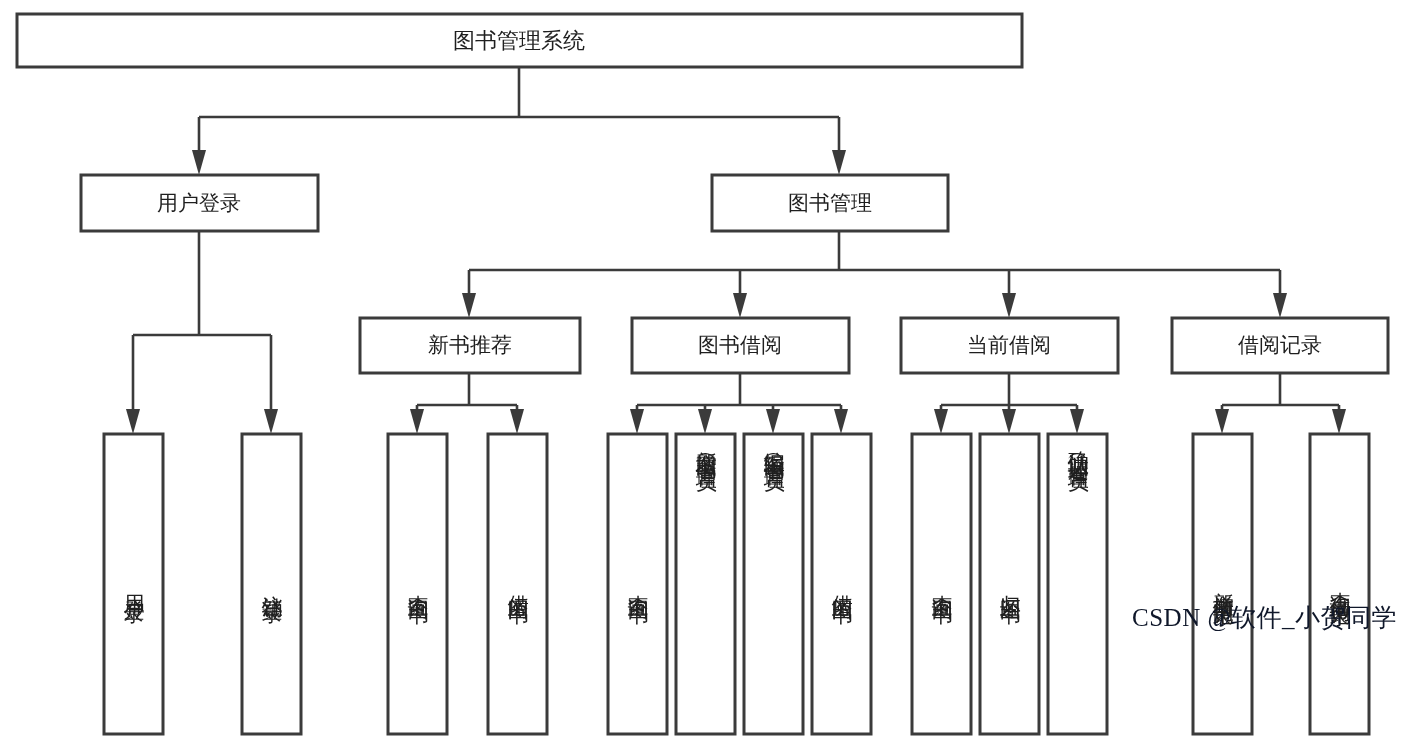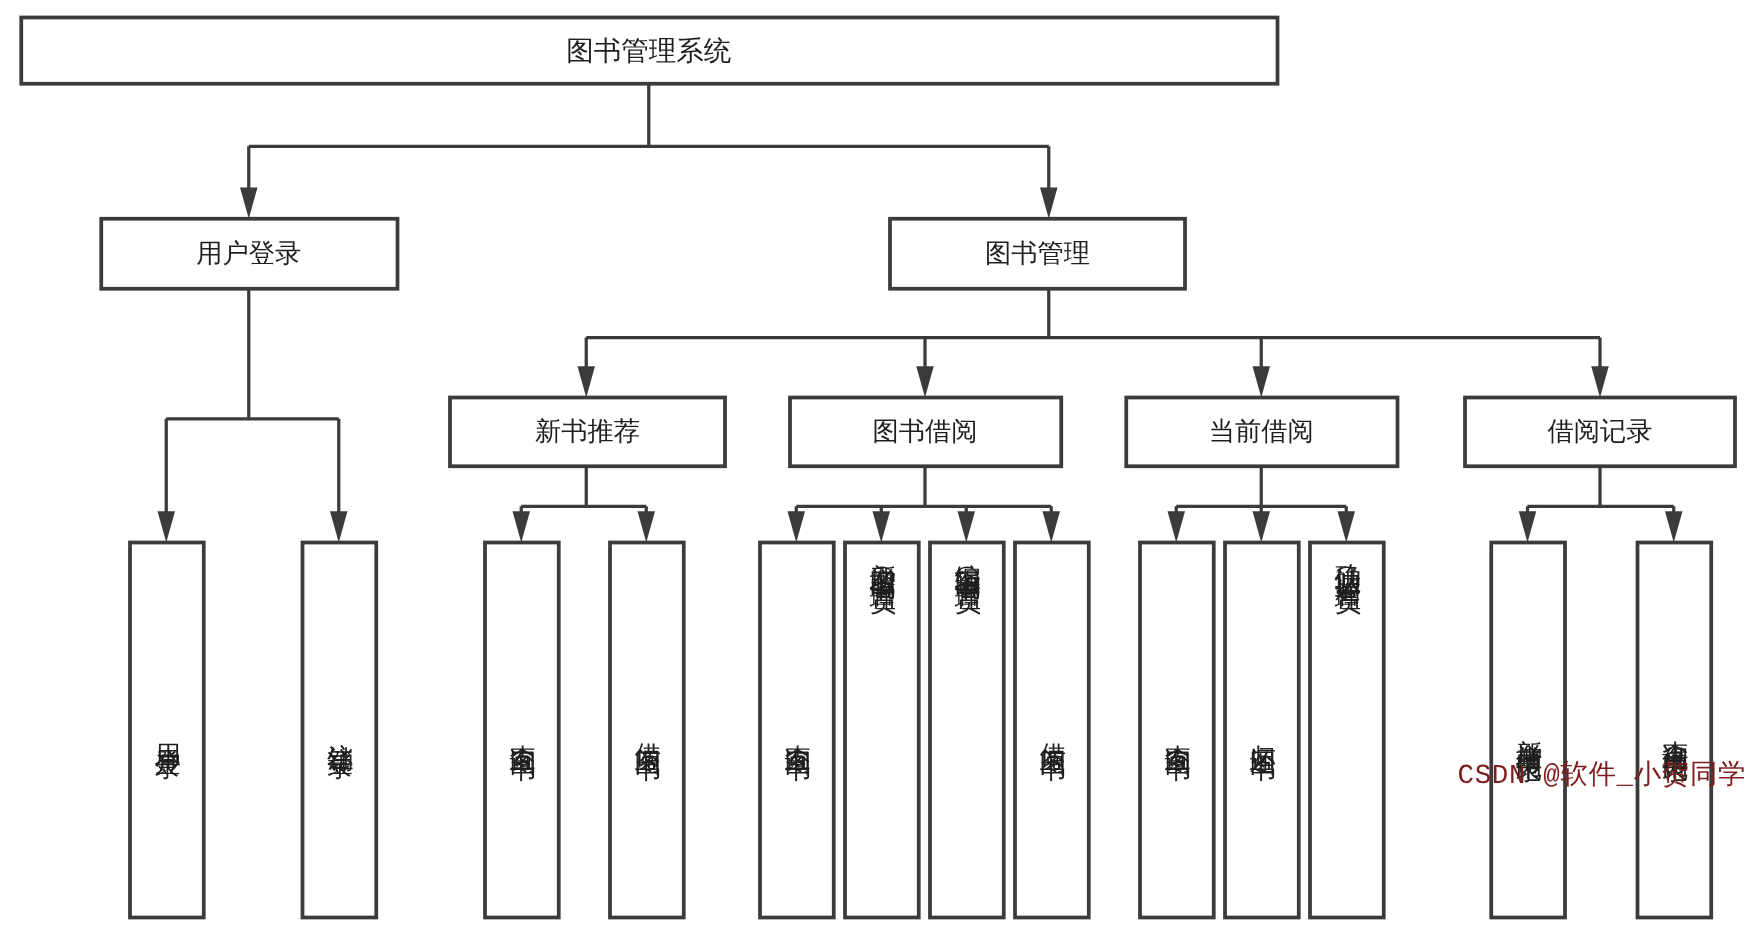--- a/index.html
+++ b/index.html
@@ -72,23 +72,23 @@
     line-height: 1.12;
     letter-spacing: 3px;
     color: #1f1f1f;
     white-space: nowrap;
     text-align: center;
   }
   .watermark {
     position: absolute;
     right: 8px;
     bottom: 6px;
-    font-family: Liberation Mono, monospace;
-    font-size: 22px;
-    color: #7f1d1d;
+    font-family: Liberation Serif, serif;
+    font-size: 25px;
+    color: #0f172a;
     letter-spacing: 0.5px;
     white-space: nowrap;
   }
 </style>
 </head>
 <body>
 
 <div id="diagram-root">
 
   <svg class="flowchart" viewBox="0 0 1405 747" xmlns="http://www.w3.org/2000/svg">

